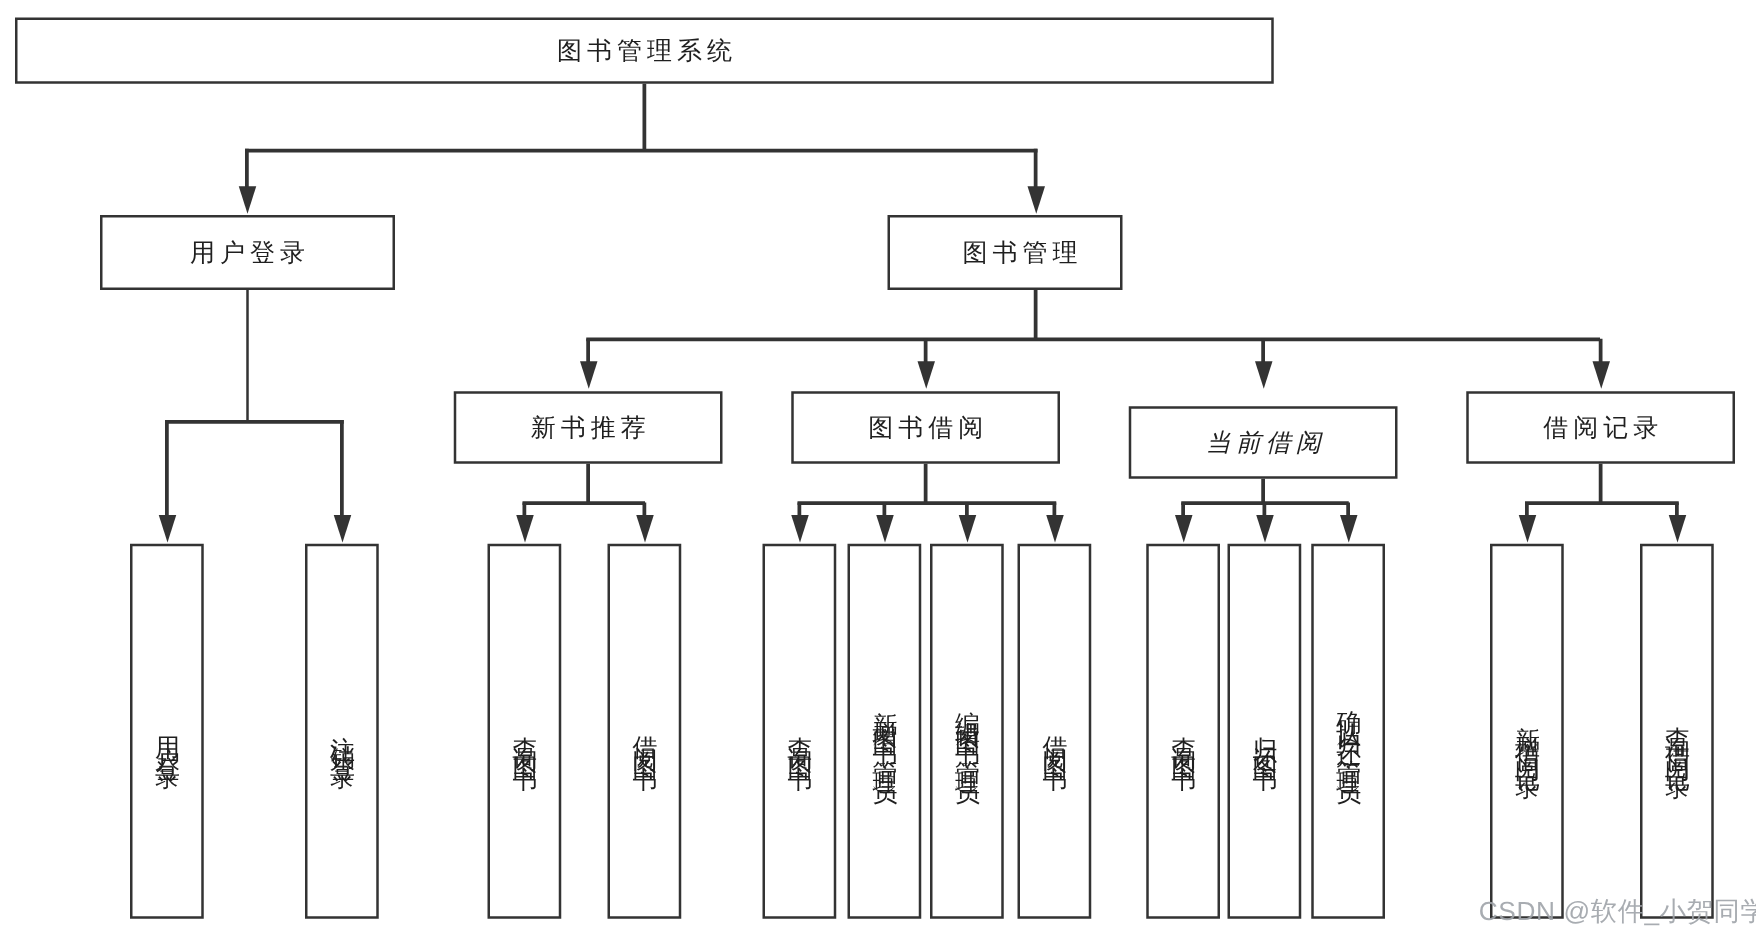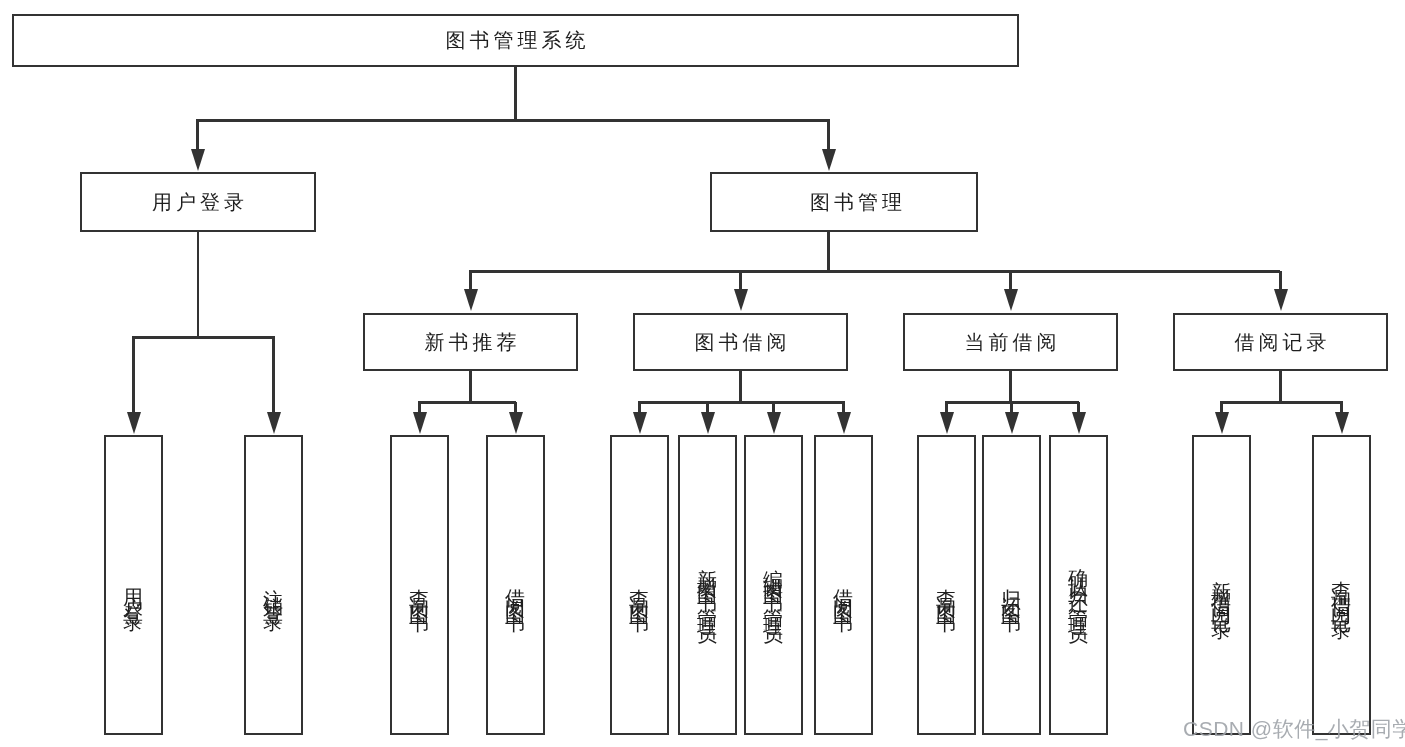--- a/index.html
+++ b/index.html
@@ -94,31 +94,31 @@
   <div class="vl" style="left:1340.25px;top:402px;height:12px;"></div>
   <div class="ah" style="left:1334.5px;top:412px;"></div>
 
   <div class="box" style="left:12px;top:14px;width:1007px;height:53px;text-align:center;">
     <span class="hlabel">图书管理系统</span>
   </div>
 
   <div class="box" style="left:80px;top:172px;width:236px;height:60px;">
     <span class="hlabel">用户登录</span>
   </div>
-  <div class="box" style="left:710px;top:172px;width:268px;height:60px;padding-left:24px;">
+  <div class="box" style="left:710px;top:172px;width:188px;height:60px;padding-left:24px;">
     <span class="hlabel">图书管理</span>
   </div>
 
   <div class="box" style="left:363px;top:313px;width:215px;height:58px;">
     <span class="hlabel">新书推荐</span>
   </div>
   <div class="box" style="left:633px;top:313px;width:215px;height:58px;">
     <span class="hlabel">图书借阅</span>
   </div>
-  <div class="box" style="left:903px;top:313px;width:215px;height:58px;">
+  <div class="box" style="left:903px;top:325px;width:215px;height:58px;font-style:italic;">
     <span class="hlabel">当前借阅</span>
   </div>
   <div class="box" style="left:1173px;top:313px;width:215px;height:58px;">
     <span class="hlabel">借阅记录</span>
   </div>
 
   <div class="box" style="left:104px;top:435px;width:59px;height:300px;">
     <span class="vlabel">用户登录</span>
   </div>
   <div class="box" style="left:244px;top:435px;width:59px;height:300px;">

